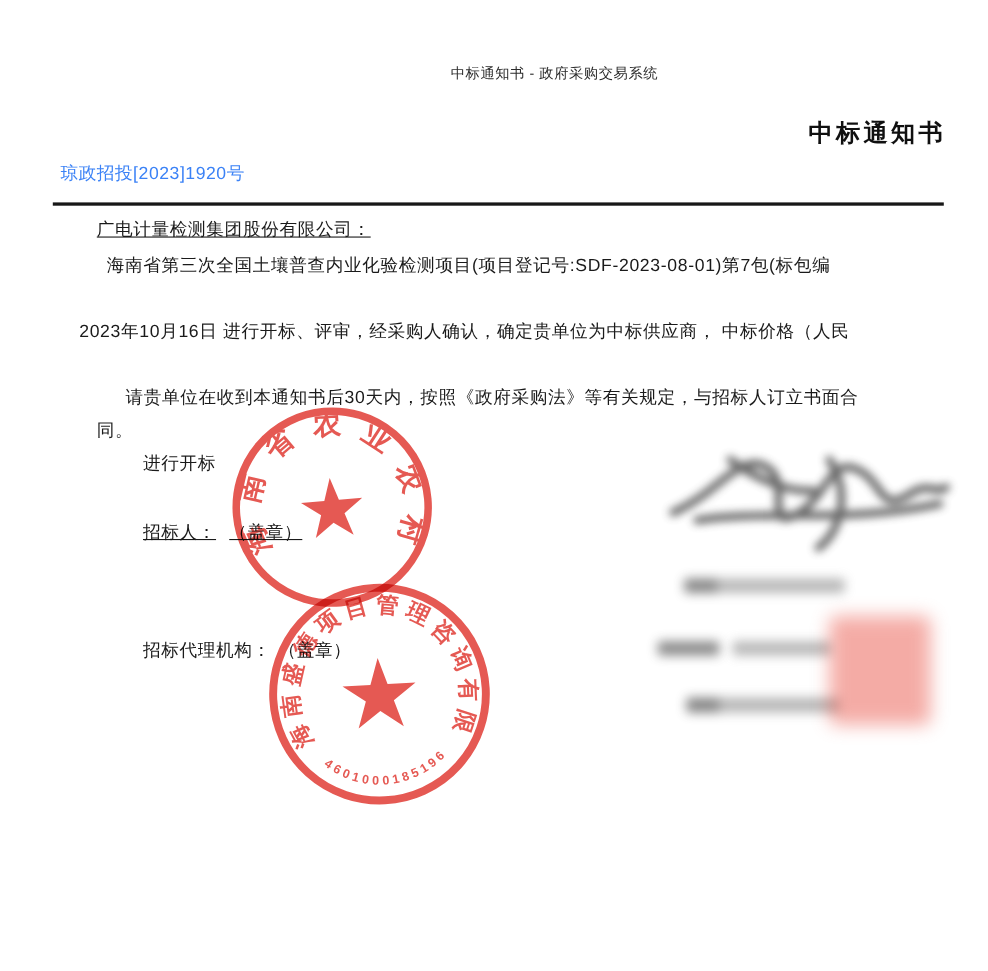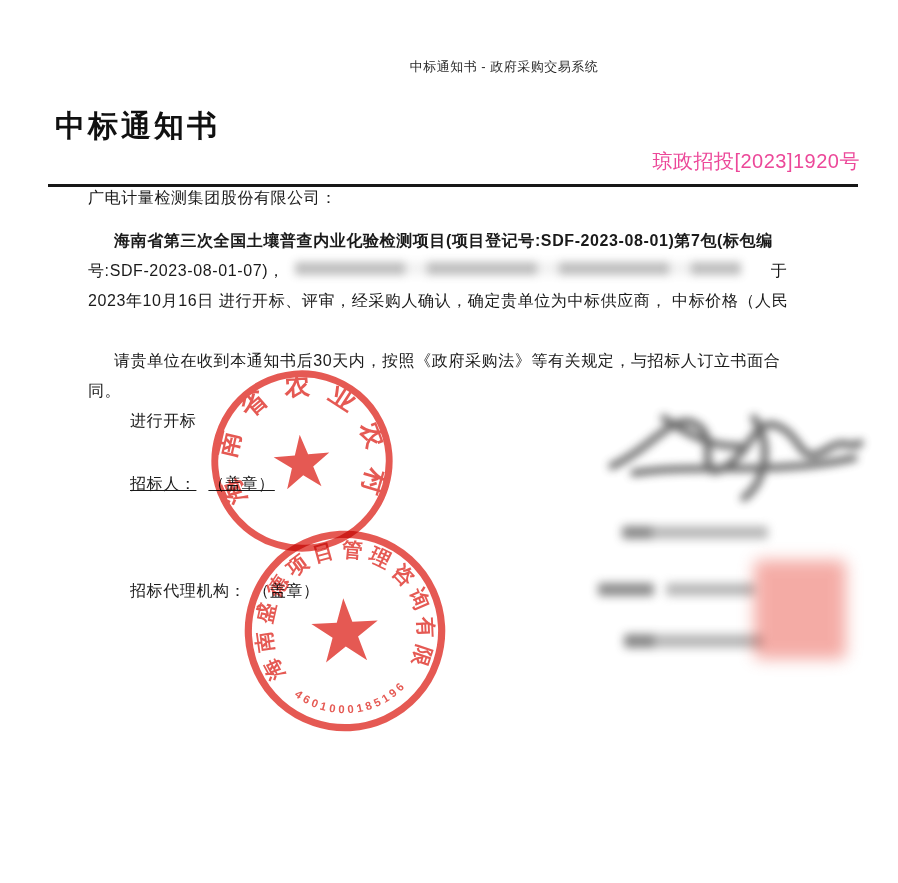--- a/index.html
+++ b/index.html
@@ -5,26 +5,26 @@
   html,body{margin:0;padding:0;background:#ffffff;}
   .page{
     position:relative;width:898px;height:883px;background:#ffffff;overflow:hidden;
     font-family:"Liberation Sans",sans-serif;color:#161616;margin-top:32px;
   }
   .print-header{
     position:absolute;top:26px;left:110px;right:0;text-align:center;
     font-size:13px;color:#2b2b2b;letter-spacing:0.5px;
   }
   .doc-title{
-    position:absolute;top:74px;left:55px;width:805px;text-align:left;
-    font-size:30px;font-weight:600;letter-spacing:3px;color:#101010;
+    position:absolute;top:74px;left:55px;width:805px;text-align:right;
+    font-size:22px;font-weight:600;letter-spacing:3px;color:#101010;
   }
   .ref-no{
-    position:absolute;top:116px;left:55px;width:805px;text-align:right;
-    font-size:20px;color:#ec4899;letter-spacing:0.5px;
+    position:absolute;top:116px;left:55px;width:805px;text-align:left;
+    font-size:16px;color:#3b82f6;letter-spacing:0.5px;
   }
   .divider{position:absolute;top:152px;left:48px;width:810px;height:3px;background:#171717;}
   .bodyline{
     position:absolute;font-size:16px;letter-spacing:0.6px;white-space:nowrap;color:#1a1a1a;
   }
   .redact{
     display:inline-block;height:13px;border-radius:2px;filter:blur(4px);opacity:.45;
     background:repeating-linear-gradient(90deg,#6e6e6e 0 110px,rgba(110,110,110,.2) 110px 132px);
     vertical-align:1px;
   }
@@ -54,29 +54,26 @@
 <body>
 
 <div class="page">
 
   <div class="print-header">中标通知书 - 政府采购交易系统</div>
 
   <div class="doc-title">中标通知书</div>
   <div class="ref-no">琼政招投[2023]1920号</div>
   <div class="divider"></div>
 
-  <div class="bodyline" style="top:156px;left:88px;">广电计量检测集团股份有限公司：</div>
+  <div class="bodyline" style="top:167px;left:88px;text-decoration:underline;">广电计量检测集团股份有限公司：</div>
 
-  <div class="bodyline" style="top:199px;left:114px;font-weight:bold;">海南省第三次全国土壤普查内业化验检测项目(项目登记号:SDF-2023-08-01)第7包(标包编</div>
+  <div class="bodyline" style="top:199px;left:97px;">海南省第三次全国土壤普查内业化验检测项目(项目登记号:SDF-2023-08-01)第7包(标包编</div>
 
-  <div class="bodyline" style="top:229px;left:88px;">
-    <span>号:SDF-2023-08-01-07)，</span><span class="redact redact-a"></span><span>于</span>
-  </div>
 
-  <div class="bodyline" style="top:259px;left:88px;">2023年10月16日 进行开标、评审，经采购人确认，确定贵单位为中标供应商， 中标价格（人民</div>
+  <div class="bodyline" style="top:259px;left:72px;">2023年10月16日 进行开标、评审，经采购人确认，确定贵单位为中标供应商， 中标价格（人民</div>
 
 
   <div class="bodyline" style="top:319px;left:114px;text-align:center;">请贵单位在收到本通知书后30天内，按照《政府采购法》等有关规定，与招标人订立书面合</div>
   <div class="bodyline" style="top:349px;left:88px;">同。</div>
 
   <div class="bodyline" style="top:379px;left:130px;">进行开标</div>
 
   <div class="bodyline" style="top:442px;left:130px;text-decoration:underline;">
     <span>招标人：</span><span class="gap-label">（盖章）</span>
   </div>

